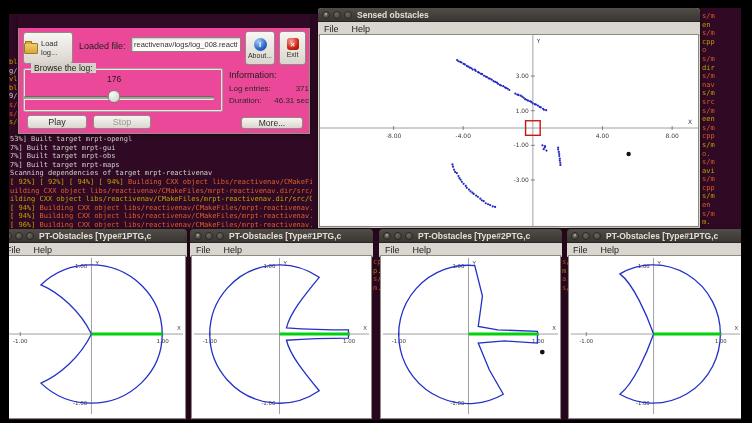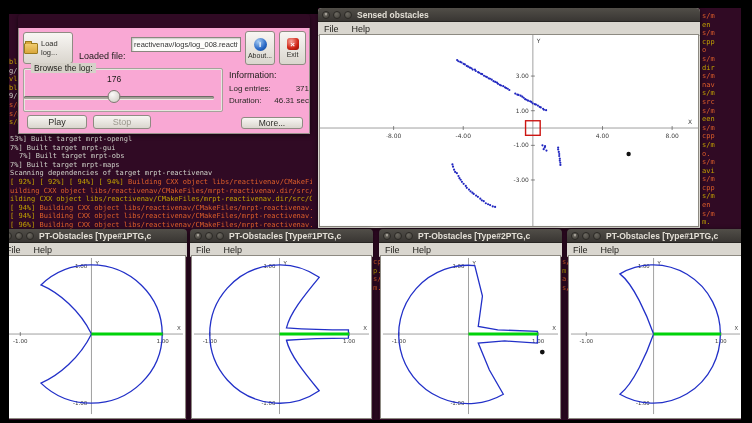--- a/index.html
+++ b/index.html
@@ -21,21 +21,21 @@
           background:radial-gradient(circle at 35% 30%,#f9b488,#df602c 60%,#97320f);}
   .menubar{height:13px;background:#d9d6cf;border-bottom:1px solid #b0ada5;display:flex;align-items:center;
            gap:13px;padding:0 6px;}
   .menu-item{font-size:9px;color:#24231f;}
   .plot-area{position:absolute;background:#fff;border:1px solid #8d8a82;box-sizing:border-box;}
   svg{display:block;}
   svg text{font-family:"DejaVu Sans",sans-serif;fill:#3a3a3a;}
   .tick{font-size:6px;}
   .ticksm{font-size:5.5px;}
   
-  .nav-content{position:absolute;top:14px;left:0;right:0;bottom:0;background:#f9a8d4;
+  .nav-content{position:absolute;top:14px;left:0;right:0;bottom:0;background:#ec4899;
                border:1px solid #96928a;border-top:none;box-sizing:border-box;}
   .btn{position:absolute;background:linear-gradient(#f8f6f3,#dad6ce);border:1px solid #8f8b82;border-radius:3px;
        font-size:9px;color:#2e2d29;display:flex;align-items:center;justify-content:center;box-sizing:border-box;}
   .btn.vert{flex-direction:column;gap:1px;font-size:7px;}
   .btn.disabled{color:#9b978d;}
   .lbl{position:absolute;font-size:9px;color:#21201c;}
   .field{position:absolute;background:#fdfcfa;border:1px solid #8a867e;box-shadow:inset 1px 1px 2px rgba(0,0,0,.22);
          font-family:"Liberation Sans",sans-serif;font-size:7.5px;color:#333;padding:0 2px;box-sizing:border-box;}
   .groupbox{position:absolute;border:1px solid #a5a29a;border-radius:2px;box-shadow:inset 0 0 0 1px #e9e6e0;}
   .group-label{position:absolute;top:-6px;left:7px;background:#d5d1c8;padding:0 3px;font-size:8.5px;color:#21201c;}
@@ -62,21 +62,21 @@
   .blackbar{position:absolute;background:#000;z-index:40;}
 </style>
 </head>
 <body>
 
 <div class="screen">
 
   <div id="term-left" class="termblock" style="left:10px;top:135px;width:302px;height:95px;">
       <div class="tline"><span style="color: rgb(207, 210, 201);">53%] Built target mrpt-opengl</span></div>
       <div class="tline"><span style="color: rgb(207, 210, 201);">7%] Built target mrpt-gui</span></div>
-      <div class="tline"><span style="color: rgb(207, 210, 201); padding-left: 9px;">7%] Built target mrpt-obs</span></div>
+      <div class="tline"><span style="color: rgb(207, 210, 201);">7%] Built target mrpt-obs</span></div>
       <div class="tline"><span style="color: rgb(207, 210, 201);">7%] Built target mrpt-maps</span></div>
       <div class="tline"><span style="color: rgb(207, 210, 201);">Scanning dependencies of target mrpt-reactivenav</span></div>
       <div class="tline"><span style="color: rgb(194, 162, 0);">[ 92%] [ 92%] [ 94%] [ 94%] </span><span style="color: rgb(223, 95, 42);">Building CXX object libs/reactivenav/CMakeFiles/mrpt-reactivenav</span></div>
       <div class="tline"><span style="color: rgb(223, 95, 42);">uilding CXX object libs/reactivenav/CMakeFiles/mrpt-reactivenav.dir/src/CParameterizedTrajecto</span></div>
       <div class="tline"><span style="color: rgb(194, 162, 0);">ilding CXX object libs/reactivenav/CMakeFiles/mrpt-reactivenav.dir/src/CPTG2.cpp.o</span></div>
       <div class="tline"><span style="color: rgb(194, 162, 0);">[ 94%] </span><span style="color: rgb(223, 95, 42);">Building CXX object libs/reactivenav/CMakeFiles/mrpt-reactivenav.dir/src/CAbstractReactiveNa</span></div>
       <div class="tline"><span style="color: rgb(194, 162, 0);">[ 94%] </span><span style="color: rgb(223, 95, 42);">Building CXX object libs/reactivenav/CMakeFiles/mrpt-reactivenav.dir/src/CPTG4.cpp.o</span></div>
       <div class="tline"><span style="color: rgb(194, 162, 0);">[ 96%] </span><span style="color: rgb(223, 95, 42);">Building CXX object libs/reactivenav/CMakeFiles/mrpt-reactivenav.dir/src/CPRRTNavigator.cpp.o</span></div>
     </div>
   <div id="term-edge" class="termblock" style="left:9px;top:58px;width:10px;height:72px;">
@@ -128,21 +128,21 @@
       <div class="tline"><span style="color: rgb(223, 95, 42);">a.</span></div>
       <div class="tline"><span style="color: rgb(223, 95, 42);">s/</span></div>
     </div>
 
   <div class="window" style="left:18px;top:14px;width:292px;height:120px;">
     <div class="nav-content">
       <div class="btn" style="left:4px;top:4px;width:50px;height:32px;gap:3px;font-size:7.5px;">
         <span class="folder-ic"></span>
         <span>Load log...</span>
       </div>
-      <span class="lbl" style="left:60px;top:23px;">Loaded file:</span>
+      <span class="lbl" style="left:60px;top:13px;">Loaded file:</span>
       <input class="field" style="left: 112px; top: 9px; width: 110px; height: 15px;" readonly="" value="reactivenav/logs/log_008.reactivenav">
       <div class="btn vert" style="left:226px;top:3px;width:30px;height:34px;">
         <span class="orb-blue">i</span>
         <span>About...</span>
       </div>
       <div class="btn vert" style="left:260px;top:3px;width:27px;height:34px;">
         <span class="sq-red">×</span>
         <span>Exit</span>
       </div>
 

